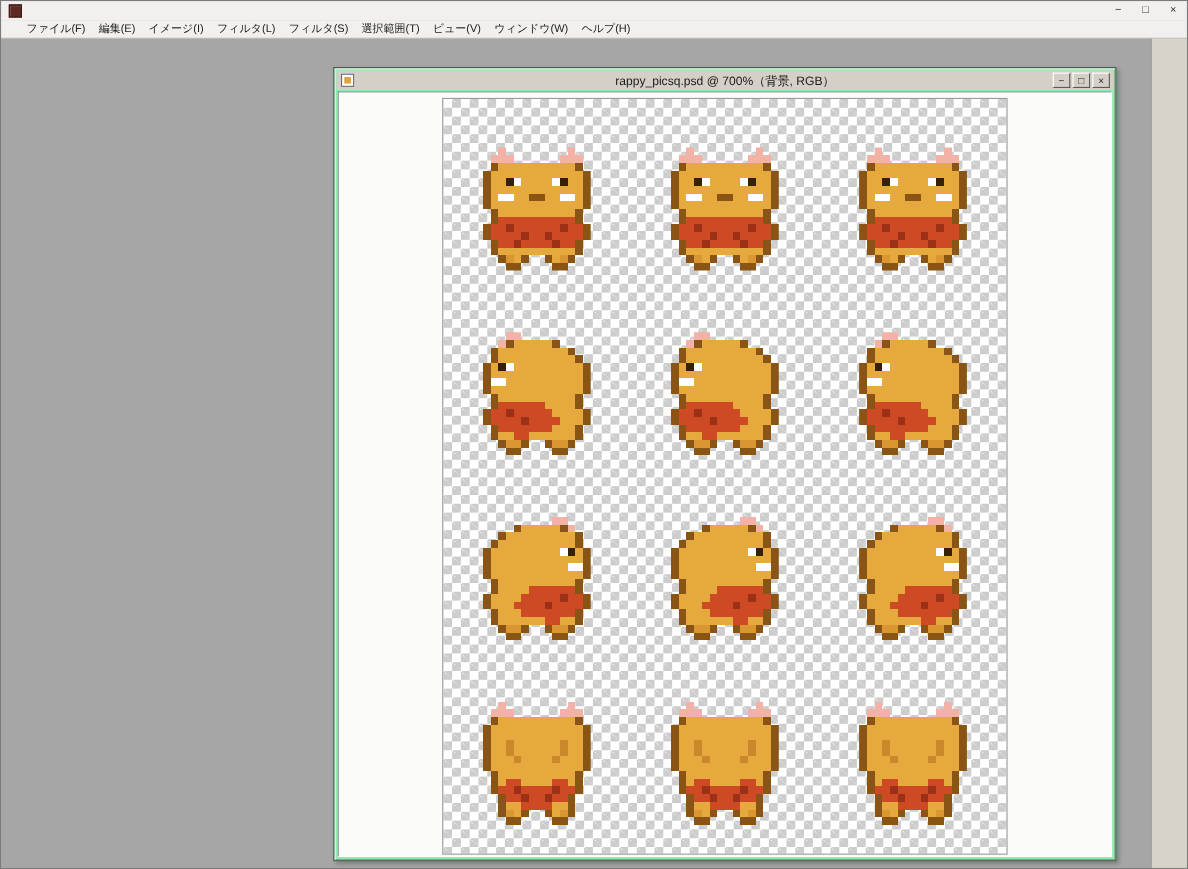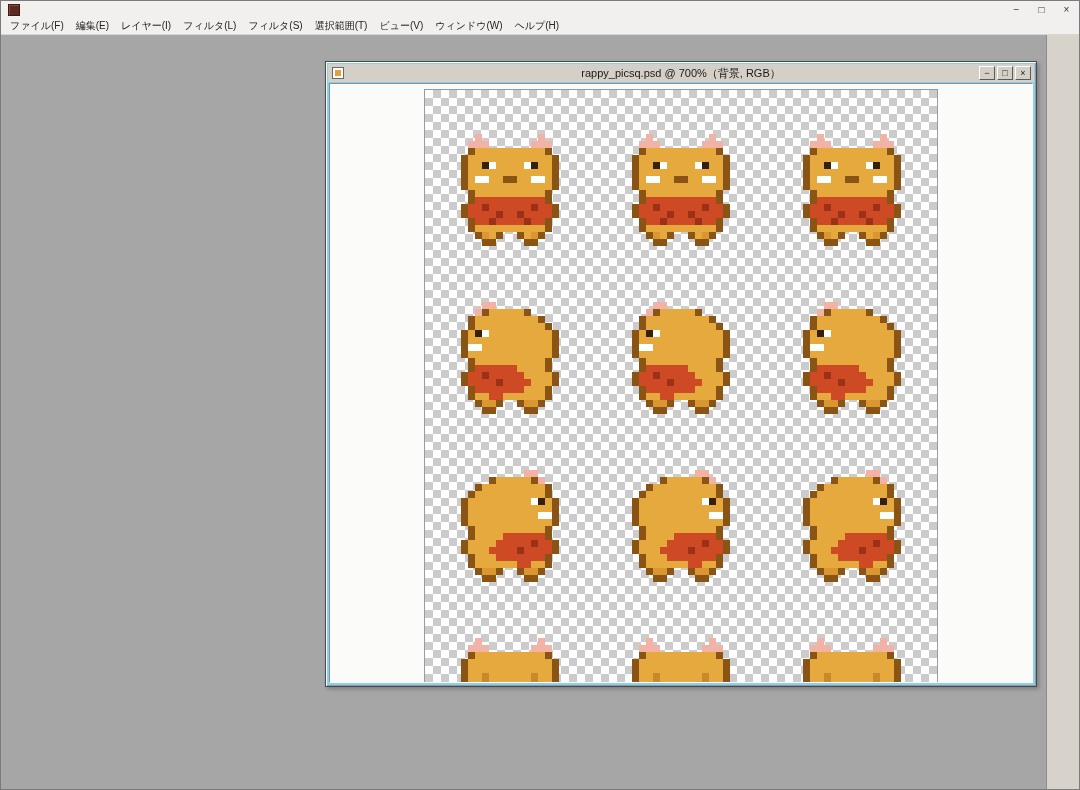--- a/index.html
+++ b/index.html
@@ -8,29 +8,29 @@
   .app { position:relative; width:1080px; height:790px; background:#a6a6a6; border:1px solid #7b7b7b; }
 
   
   .app-titlebar { position:absolute; top:0; left:0; right:0; height:18px; background:#f1f0ee; display:flex; align-items:center; }
   .app-icon { width:12px; height:12px; margin:0 6px 0 7px; background:#5c2a22; border:1px solid #3a1a14; box-shadow:inset 1px 1px 0 #8a4a3a; z-index:2; }
   .app-title { position:absolute; left:0; right:0; text-align:center; font-size:11px; color:#1c1c1c; }
   .app-controls { margin-left:auto; display:flex; z-index:2; }
   .app-ctl { width:25px; height:18px; line-height:17px; text-align:center; font-size:10px; color:#333; cursor:default; }
 
   
-  .menubar { position:absolute; top:18px; left:0; right:0; height:16px; background:#f1f0ee; border-bottom:1px solid #d8d6d2; display:flex; align-items:flex-end; padding-left:3px; }
+  .menubar { position:absolute; top:18px; left:0; right:0; height:16px; background:#f1f0ee; border-bottom:1px solid #d8d6d2; display:flex; align-items:center; padding-left:17px; }
   .menu-item { font-size:10px; color:#222; padding:0 6px; height:16px; line-height:16px; white-space:nowrap; cursor:default; }
 
   
   .workspace { position:absolute; top:34px; left:0; right:0; bottom:0; background:#a6a6a6; }
   .side-strip { position:absolute; top:0; right:0; width:33px; height:100%; background:#d7d3ca; border-left:1px solid #8d8d8d; }
 
   
-  .doc-window { position:absolute; left:324px; top:26px; width:712px; height:626px; background:#7dd3fc; border:1px solid #4a4a4a; box-shadow:inset 1px 1px 0 #ffffff, inset -1px -1px 0 #9a968e, 2px 2px 4px rgba(0,0,0,0.25); }
+  .doc-window { position:absolute; left:302px; top:26px; width:712px; height:722px; background:#86efac; border:1px solid #4a4a4a; box-shadow:inset 1px 1px 0 #ffffff, inset -1px -1px 0 #9a968e, 2px 2px 4px rgba(0,0,0,0.25); }
   .doc-titlebar { position:absolute; top:2px; left:2px; right:2px; height:18px; background:#d4d0c8; display:flex; align-items:center; }
   .doc-icon { width:12px; height:12px; margin:0 5px 0 4px; background:#ffffff; border:1px solid #6a6a6a; position:relative; z-index:2; }
   .doc-icon::after { content:""; position:absolute; left:2px; top:2px; width:6px; height:6px; background:#e0a23c; }
   .doc-title { position:absolute; left:0; right:0; text-align:center; font-size:11px; color:#1a1a1a; }
   .doc-controls { margin-left:auto; display:flex; gap:2px; padding-right:3px; z-index:2; }
   .doc-btn { width:16px; height:14px; background:#d4d0c8; border:1px solid; border-color:#ffffff #5a5a5a #5a5a5a #ffffff; font-size:9px; line-height:12px; text-align:center; color:#222; cursor:default; }
 
   
   .doc-content { position:absolute; top:21px; left:3px; right:3px; bottom:3px; background:#fbfbfa; border:1px solid; border-color:#8d8d8d #ffffff #ffffff #8d8d8d; overflow:hidden; }
   .canvas {
@@ -55,21 +55,21 @@
     <div class="app-controls">
       <div class="app-ctl">−</div>
       <div class="app-ctl">□</div>
       <div class="app-ctl">×</div>
     </div>
   </div>
 
   <div class="menubar">
     <span class="menu-item">ファイル(F)</span>
     <span class="menu-item">編集(E)</span>
-    <span class="menu-item">レイヤー(I)</span>
+    <span class="menu-item">イメージ(I)</span>
     <span class="menu-item">フィルタ(L)</span>
     <span class="menu-item">フィルタ(S)</span>
     <span class="menu-item">選択範囲(T)</span>
     <span class="menu-item">ビュー(V)</span>
     <span class="menu-item">ウィンドウ(W)</span>
     <span class="menu-item">ヘルプ(H)</span>
   </div>
 
   <div class="workspace">
     <div class="side-strip"></div>

